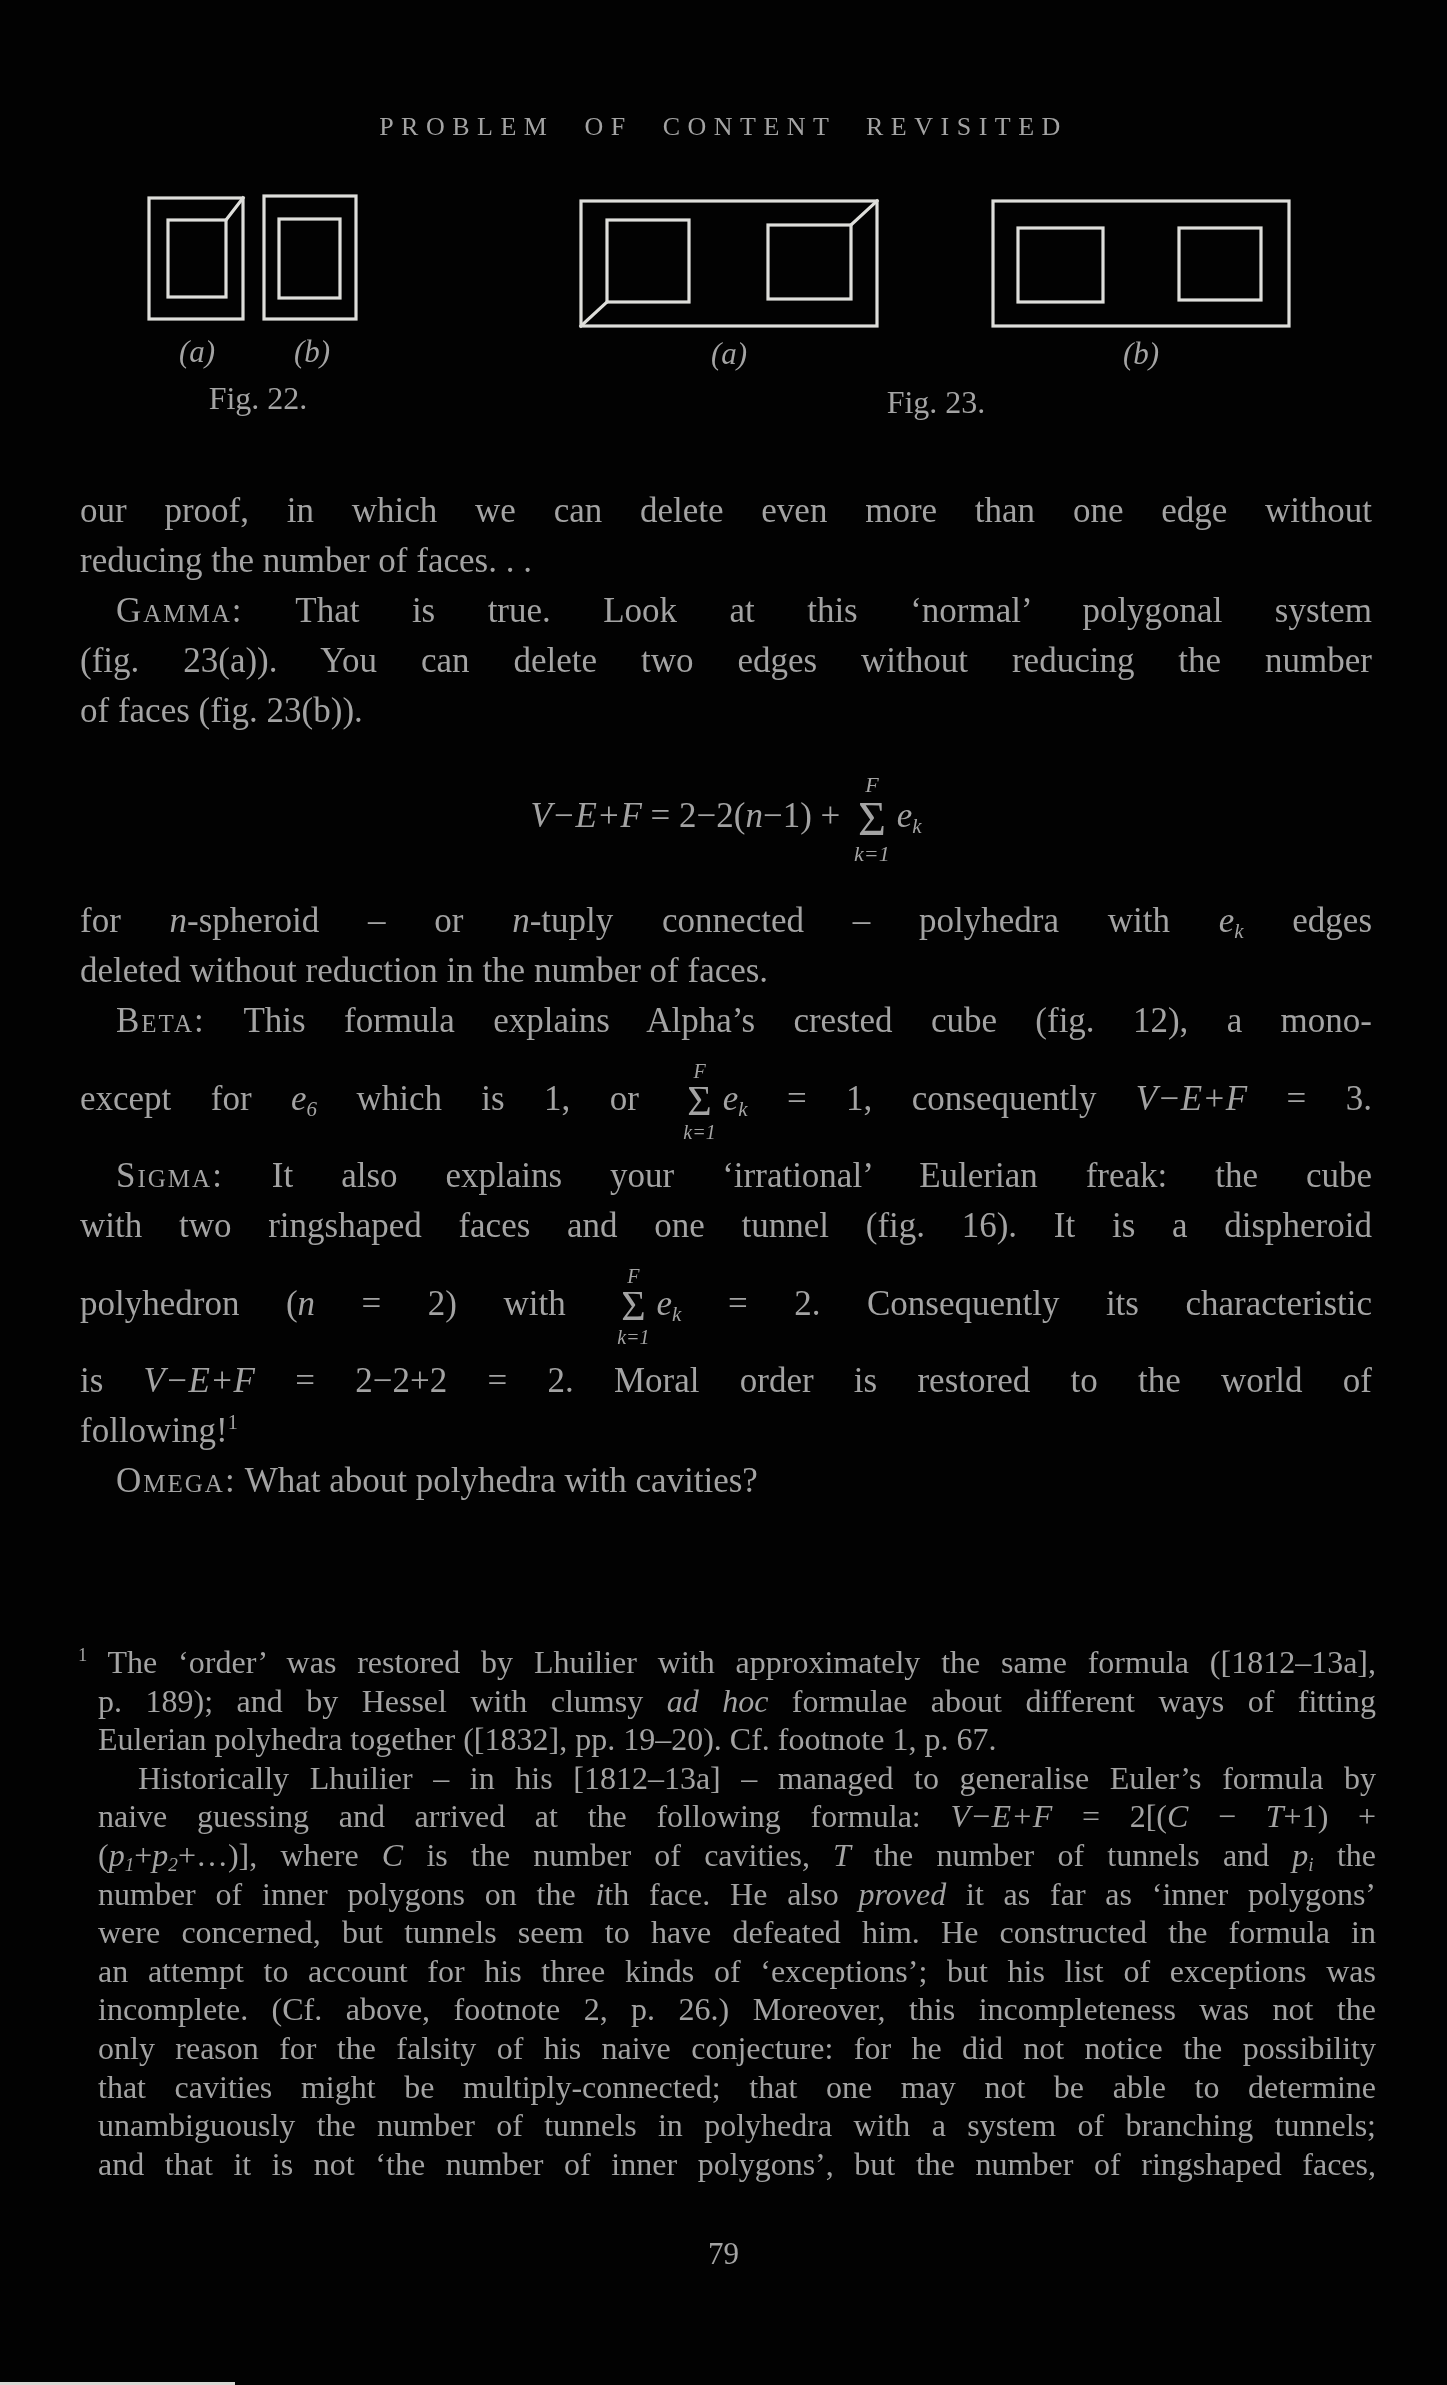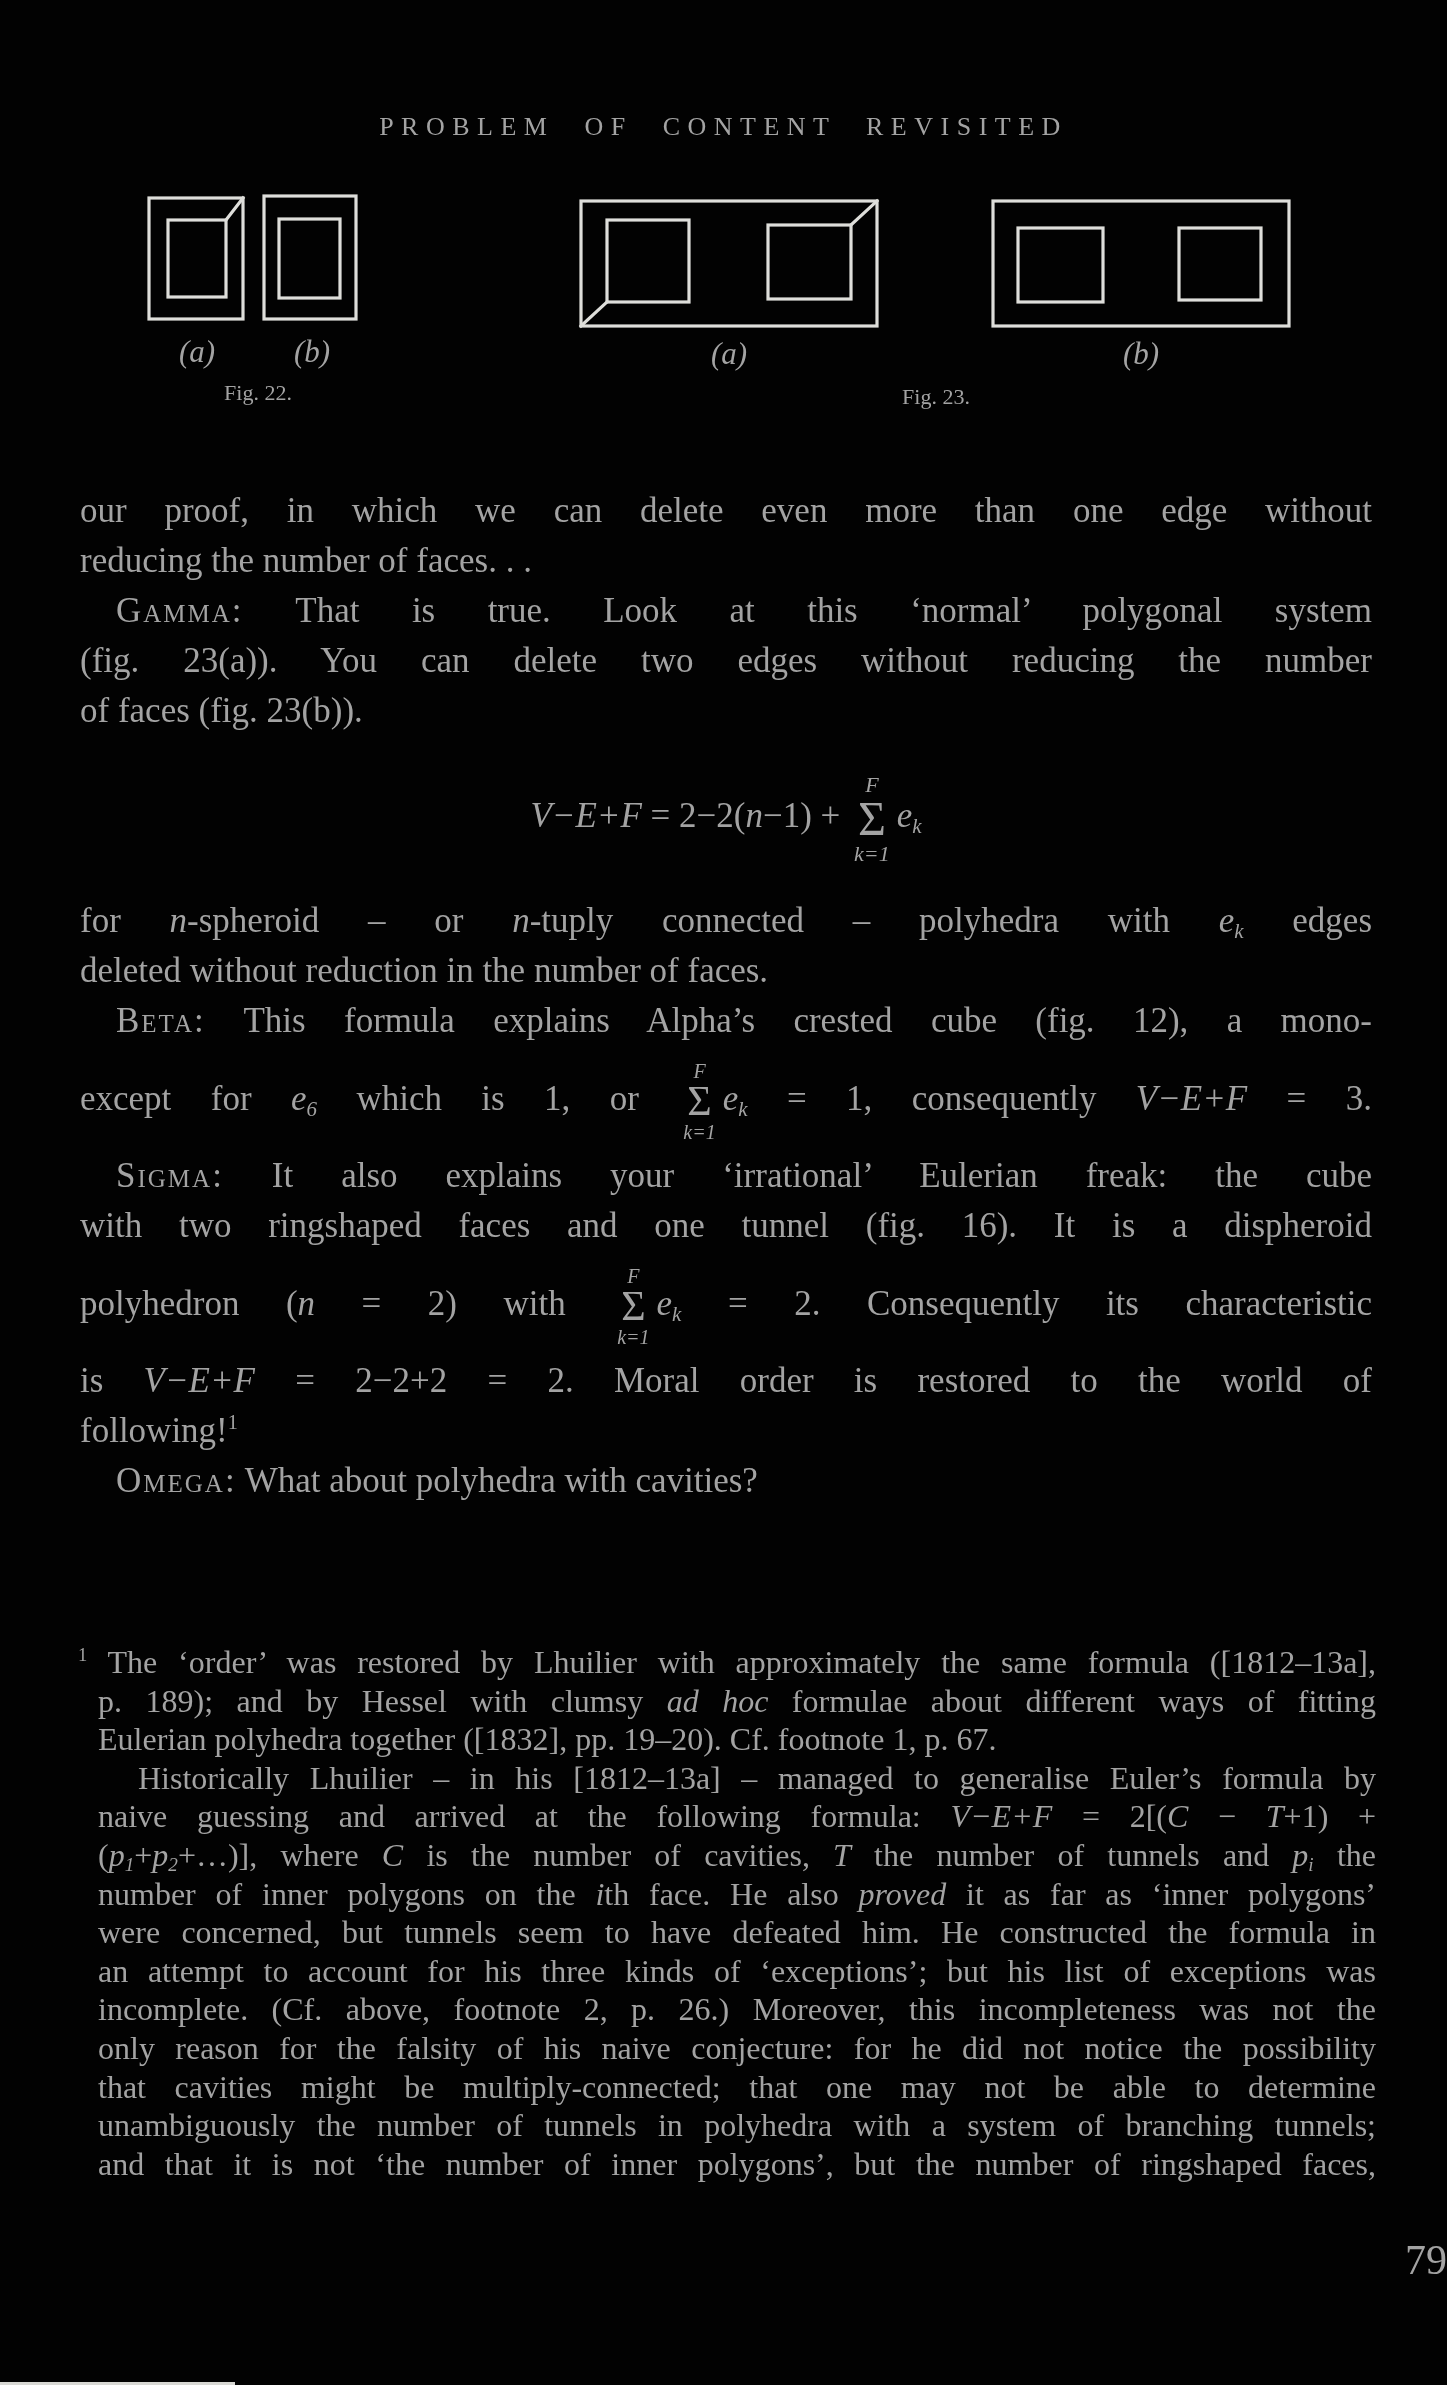--- a/index.html
+++ b/index.html
@@ -4,21 +4,21 @@
 <style>
   html,body{margin:0;padding:0;background:#000;}
   .page{position:relative;width:1447px;height:2385px;background:#020202;color:#a3a3a3;
         font-family:"Liberation Serif",serif;overflow:hidden;}
   .running-head{position:absolute;top:112px;left:0;width:100%;text-align:center;
         font-size:26px;letter-spacing:7.5px;word-spacing:16px;}
   .fig{position:absolute;}
   .fig svg{display:block;}
   .fig path,.fig rect,.fig line{fill:none;stroke:#dededa;stroke-width:3.2;stroke-linecap:square;}
   .figlabel{position:absolute;font-style:italic;font-size:31px;transform:translateX(-50%);}
-  .figcaption{position:absolute;font-size:22px;transform:translateX(-50%);}
+  .figcaption{position:absolute;font-size:32px;transform:translateX(-50%);}
   .bodytext{position:absolute;top:486px;left:80px;width:1292px;font-size:35px;}
   .line{line-height:50px;text-align:justify;text-align-last:justify;}
   .line.end{text-align-last:left;}
   .line.ind{text-indent:36px;}
   .line.tall{line-height:105px;}
   .line.formula{height:160px;line-height:160px;text-align:center;text-align-last:center;}
   .sc{font-variant:small-caps;letter-spacing:2px;}
   .var{font-style:italic;}
   sub.m{font-size:0.6em;font-style:italic;line-height:0;vertical-align:baseline;
         position:relative;top:0.28em;}
@@ -27,21 +27,21 @@
         line-height:1;margin:0 7px 0 5px;}
   .sum .lim{font-size:20px;font-style:italic;line-height:1.05;}
   .sum .sig{font-size:42px;line-height:0.95;}
   .formula .sum .lim{font-size:22px;}
   .formula .sum .sig{font-size:48px;}
   .footnote{position:absolute;top:1643px;left:98px;width:1278px;font-size:32px;}
   .fline{line-height:38.6px;text-align:justify;text-align-last:justify;}
   .fline.end{text-align-last:left;}
   .fline.hang{text-indent:-20px;}
   .fline.ind2{text-indent:40px;}
-  .folio{position:absolute;top:2236px;left:0;width:100%;text-align:right;font-size:42px;}
+  .folio{position:absolute;top:2236px;left:0;width:100%;text-align:center;font-size:31px;}
   .artifact{position:absolute;left:0;bottom:0;width:235px;height:3px;background:#d8d8d4;}
 </style>
 </head>
 <body>
 
 <div class="page">
 
   <div class="running-head">PROBLEM OF CONTENT REVISITED</div>
 
   <div class="fig" style="left:146px;top:192px;">

